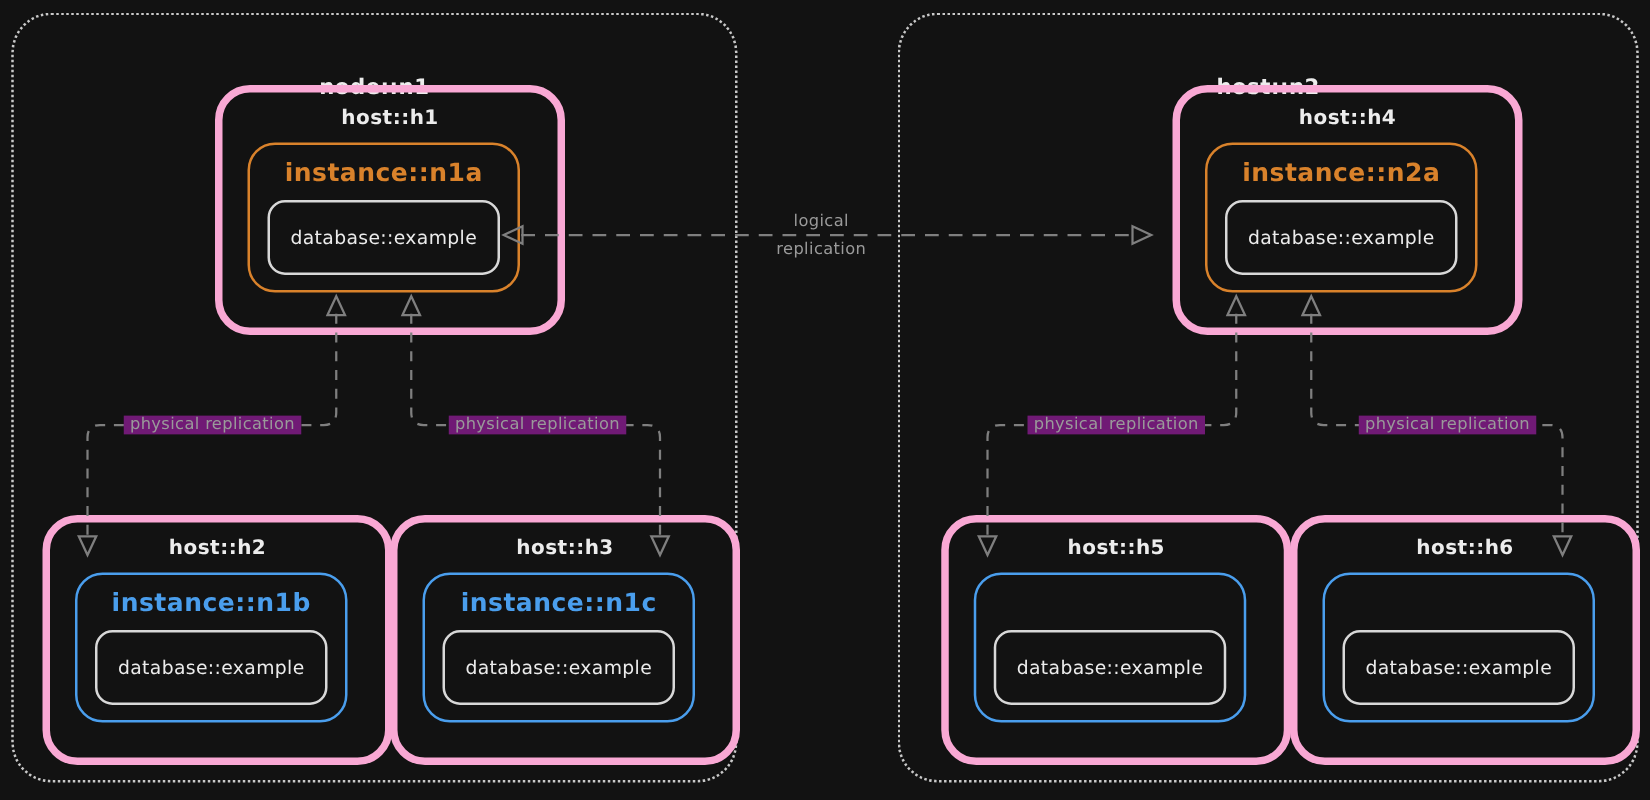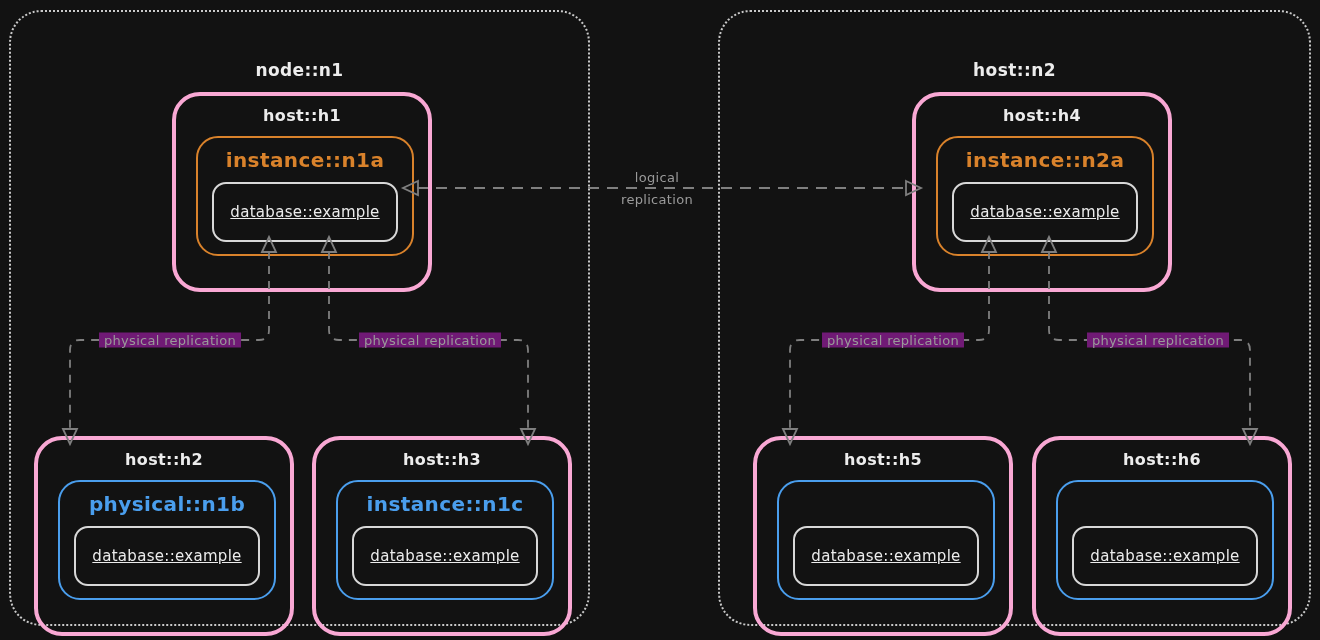--- a/index.html
+++ b/index.html
@@ -9,22 +9,22 @@
   }
   .node{
     position:absolute;border:2px dotted #c9c9c9;border-radius:32px;
     box-sizing:border-box;
   }
   .node-title{
     position:absolute;top:12px;left:0;right:0;text-align:center;
     color:#ececec;font-size:17px;font-weight:600;letter-spacing:.4px;margin-top:36px;
   }
   .host{
-    position:absolute;width:260px;height:200px;border:4px solid #f9a8d4;
-    border-radius:28px;box-sizing:border-box;margin-top:24px;
+    position:absolute;width:280px;height:200px;border:6px solid #f9a8d4;
+    border-radius:28px;box-sizing:border-box;
   }
   .host-title{
     position:absolute;top:10px;left:0;right:0;text-align:center;
     color:#ececec;font-size:16px;font-weight:600;letter-spacing:.4px;
   }
   .instance{
     position:absolute;left:20px;top:40px;width:218px;height:120px;
     border:2px solid;border-radius:22px;box-sizing:border-box;
   }
   .instance.primary{border-color:#d9822b;}
@@ -32,21 +32,21 @@
   .instance.replica{border-color:#4a9eed;}
   .instance.replica .instance-title{color:#4a9eed;}
   .instance-title{
     position:absolute;top:10px;left:0;right:0;text-align:center;
     font-size:20px;font-weight:700;letter-spacing:.4px;
   }
   .db{
     position:absolute;left:14px;right:14px;top:44px;height:60px;
     border:2px solid #d8d8d8;border-radius:14px;box-sizing:border-box;
     display:flex;align-items:center;justify-content:center;
-    color:#ececec;font-size:15px;letter-spacing:.3px;text-decoration:underline;
+    color:#ececec;font-size:15px;letter-spacing:.3px;
   }
   .edges{position:absolute;left:0;top:0;width:1320px;height:640px;pointer-events:none;}
   .edge-label{
     position:absolute;transform:translate(-50%,-50%);
     background:#701a75;padding:0 5px;color:#9a9a9a;font-size:13px;
     letter-spacing:.3px;white-space:nowrap;
   }
   .edge-label-2line{
     position:absolute;transform:translate(-50%,-50%);
     color:#9a9a9a;font-size:13px;line-height:22px;text-align:center;
@@ -67,32 +67,32 @@
   </div>
 
   <div class="host" style="left:172px;top:68px;">
     <div class="host-title">host::h1</div>
     <div class="instance primary">
       <div class="instance-title">instance::n1a</div>
       <div class="db">database::example</div>
     </div>
   </div>
 
-  <div class="host" style="left:912px;top:68px;">
+  <div class="host" style="left:938px;top:68px;">
     <div class="host-title">host::h4</div>
     <div class="instance primary">
       <div class="instance-title">instance::n2a</div>
       <div class="db">database::example</div>
     </div>
   </div>
 
   <div class="host" style="left:34px;top:412px;padding-left:45px;">
     <div class="host-title">host::h2</div>
     <div class="instance replica">
-      <div class="instance-title">physical::n1b</div>
+      <div class="instance-title">instance::n1b</div>
       <div class="db">database::example</div>
     </div>
   </div>
 
   <div class="host" style="left:312px;top:412px;">
     <div class="host-title">host::h3</div>
     <div class="instance replica">
       <div class="instance-title">instance::n1c</div>
       <div class="db">database::example</div>
     </div>

